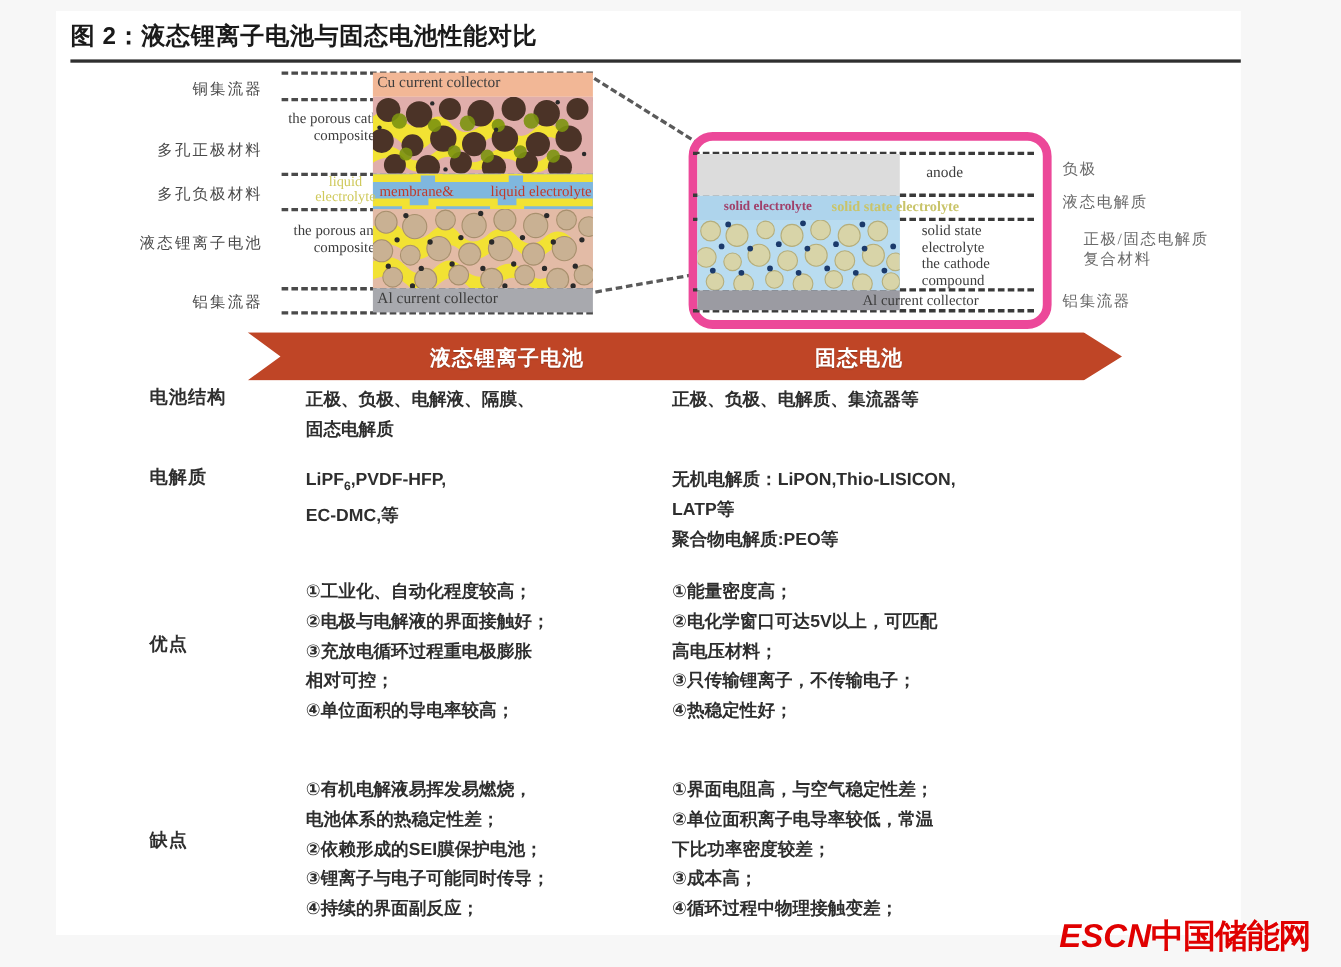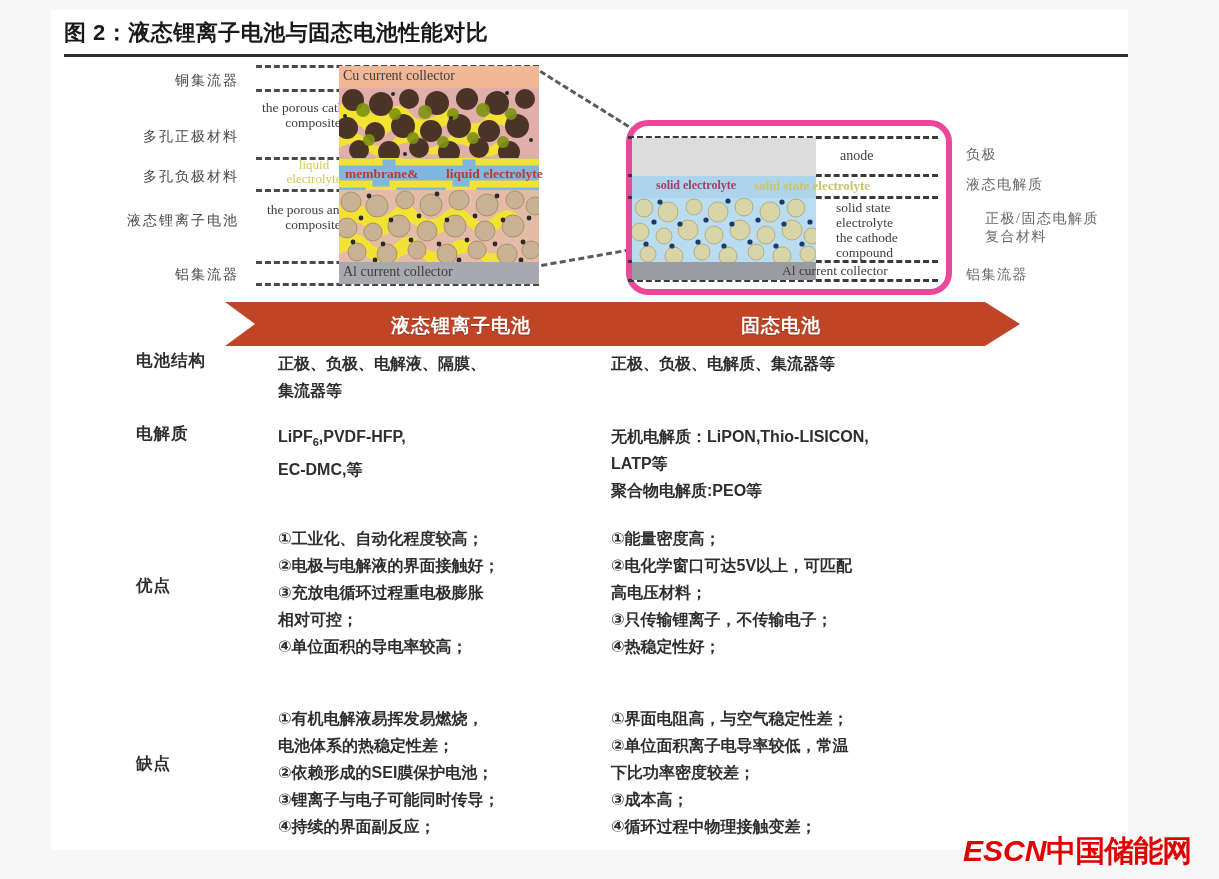--- a/index.html
+++ b/index.html
@@ -42,36 +42,36 @@
   }
   
   .bat{position:absolute;left:288px;width:200px;}
   .bat-cu{top:8px;height:22px;background:#f2b796;}
   .bat-cath{top:30px;height:70px;background:#e0aeab;overflow:hidden;}
   .bat-sep{top:100px;height:32px;background:#7fb7de;overflow:hidden;}
   .bat-an{top:132px;height:72px;background:#e3bba6;overflow:hidden;}
   .bat-al{top:204px;height:22px;background:#a8a9ae;}
 
   .capt{
-    position:absolute;font-weight:bold;white-space:nowrap;
+    position:absolute;font-weight:normal;white-space:nowrap;
     font-family:"Liberation Serif","DejaVu Serif",serif;
   }
   .cu-txt{left:292px;top:10px;font-size:14px;color:#3d3d3d;font-weight:normal;}
   .al-txt{left:292px;top:206px;font-size:14px;color:#3d3d3d;font-weight:normal;}
   .le-txt{left:228px;top:100px;font-size:13px;color:#cfc95b;line-height:14px;width:70px;text-align:center;font-weight:normal;}
   .mem-txt{left:294px;top:108px;font-size:13.5px;color:#c0392b;}
   .liq-txt{left:395px;top:108px;font-size:13.5px;color:#c0392b;}
 
   
   .conn{position:absolute;height:0;border-top:3px dashed #5a5a5a;transform-origin:0 0;}
 
   
   .rbox{
     position:absolute;left:575px;top:62px;width:314px;height:163px;
-    border:6px solid #ec4899;border-radius:22px;background:#ffffff;
+    border:8px solid #ec4899;border-radius:22px;background:#ffffff;
   }
   .rlayer{position:absolute;left:0px;width:184px;}
   .r-anode{top:12px;height:38px;background:#dcdcdc;}
   .r-sse{top:50px;height:22px;background:#aed4ec;}
   .r-cath{top:72px;height:64px;background:#b9dcf0;overflow:hidden;}
   .r-al{top:136px;height:18px;background:#9b9ba2;}
   .rdash{position:absolute;left:-4px;width:310px;height:0;border-top:3px dashed #3a3a3a;}
 
   .rtxt{position:absolute;color:#3d3d3d;font-family:"Liberation Serif","DejaVu Serif",serif;white-space:nowrap;}
   .rt-anode{left:208px;top:22px;font-size:14px;}
@@ -357,21 +357,21 @@
   <div class="banner"></div>
   <div class="banner-t bt1" style="top:303px;">液态锂离子电池</div>
   <div class="banner-t bt2" style="top:303px;">固态电池</div>
 
   <div class="tbl">
 
     <div class="row" style="top:0px;">
       <div class="c-key">电池结构</div>
       <div class="c-a">
           <div class="cell">正极、负极、电解液、隔膜、
-集流器等</div>
+固态电解质</div>
         </div>
       <div class="c-b">
           <div class="cell">正极、负极、电解质、集流器等</div>
         </div>
     </div>
 
     <div class="row" style="top:73px;">
       <div class="c-key">电解质</div>
       <div class="c-a">
           <div class="cell">LiPF<sub class="sub">6</sub>,PVDF-HFP,<br>EC-DMC,等</div>

